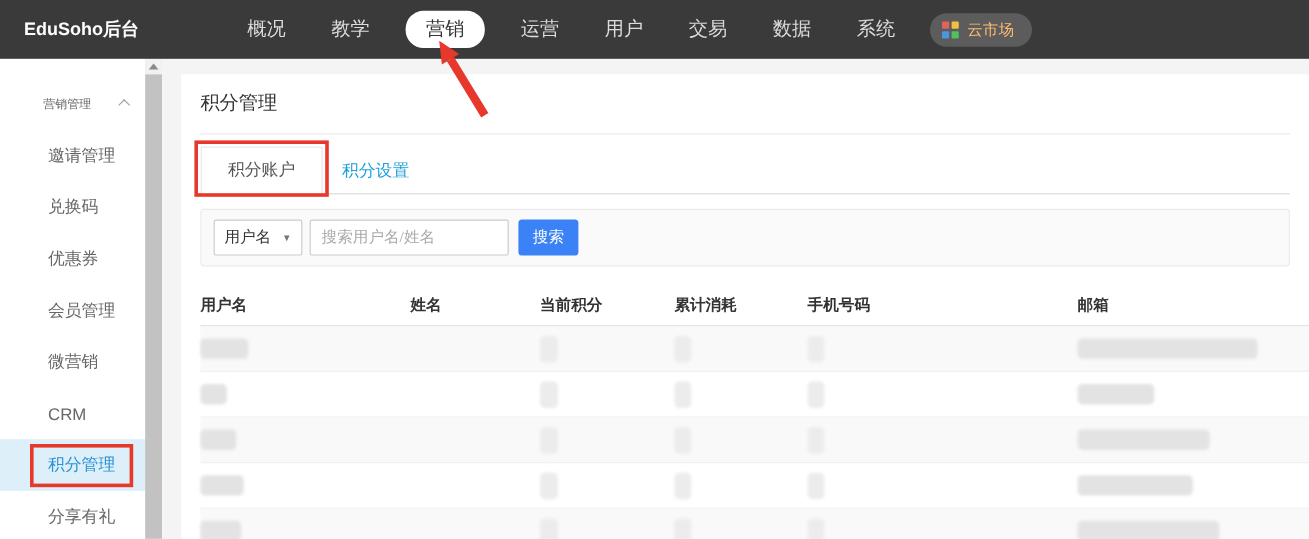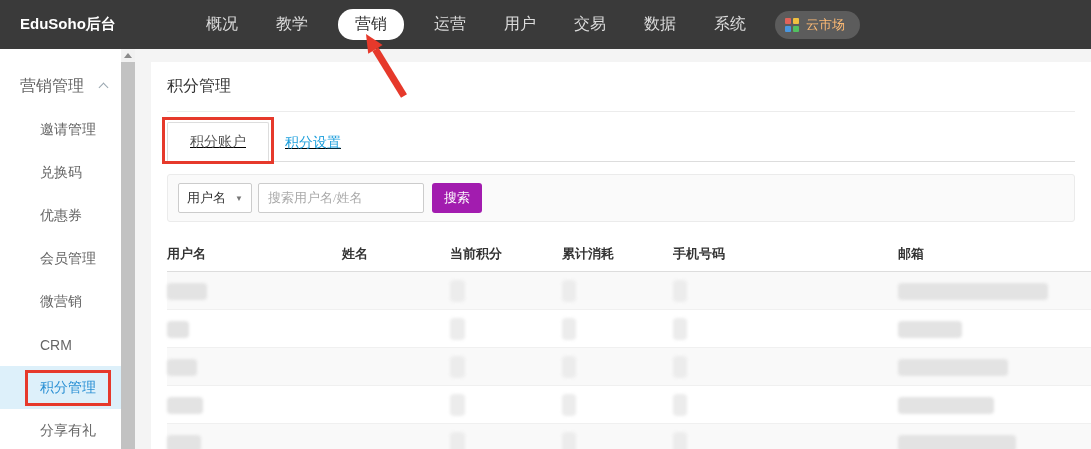--- a/index.html
+++ b/index.html
@@ -17,22 +17,22 @@
   .cloud-btn { position:absolute; left:775px; height:28px; display:flex; align-items:center;
     gap:7px; background:#5c5c5c; border-radius:15px; padding:0 15px 0 10px;
     color:#fdba74; font-size:13px; border:none; cursor:pointer; }
   .grid-icon { width:14px; height:14px; display:grid; grid-template-columns:6px 6px;
     grid-template-rows:6px 6px; gap:2px; }
   .grid-icon i { display:block; border-radius:1px; }
 
   
   .sidebar { position:absolute; left:0; top:49px; width:121px; height:400px;
     background:#fff; padding-top:16px; }
-  .side-group { height:43px; display:flex; align-items:center; padding-left:20px;
-    color:#666; font-size:16px; cursor:pointer; position:relative; }
+  .side-group { height:43px; display:flex; align-items:center; padding-left:36px;
+    color:#666; font-size:10px; cursor:pointer; position:relative; }
   .chevron-up { position:absolute; right:14px; top:19px; width:7px; height:7px;
     border-left:1.5px solid #9aa7b0; border-top:1.5px solid #9aa7b0;
     transform:rotate(45deg); }
   .side-item { height:43px; display:flex; align-items:center; padding-left:40px;
     color:#666; font-size:14px; cursor:pointer; position:relative; }
   .side-item.active { background:#ddf0fa; color:#2b90d4; }
   .side-item.active .boxed-label { border:3px solid #e6392b; padding:6px 12px;
     margin-left:-15px; }
 
   
@@ -45,40 +45,40 @@
   .scroll-thumb { position:absolute; top:13px; left:0; width:14px; height:387px;
     background:#c2c2c2; }
 
   
   .card { position:absolute; left:151px; top:62px; width:940px; height:387px;
     background:#fff; padding:14px 16px 0 16px; }
   .page-title { font-size:16px; color:#333; font-weight:normal; padding-bottom:14px; }
   .title-divider { border-top:1px solid #ececec; margin:0 0 10px 0; }
 
   .tabs { display:flex; align-items:flex-end; border-bottom:1px solid #ddd;
-    padding-left:0; position:relative;text-decoration:underline; }
+    padding-left:0; position:relative; }
   .tab { font-size:14px; color:#1e9fdc; padding:10px 16px; cursor:pointer;
     margin-bottom:-1px; position:relative; }
   .tab.active { color:#555; background:#fff; border:1px solid #ddd;
     border-bottom:1px solid #fff; border-radius:2px 2px 0 0; padding:10px 22px; }
   .annotation-box { position:absolute; border:3px solid #e6392b; pointer-events:none; }
   .tab-box { left:-6px; top:-6px; right:-6px; bottom:-3px; }
 
   
   .search-panel { margin-top:12px; background:#fafafa; border:1px solid #ebebeb;
     border-radius:3px; padding:8px 10px; display:flex; align-items:center; }
   .select { width:74px; height:30px; background:#fff; border:1px solid #ccc;
     border-radius:2px; display:flex; align-items:center; justify-content:space-between;
     padding:0 8px; font-size:13px; color:#333; cursor:pointer; }
   .select .caret { font-size:8px; color:#777; }
   .search-input { width:166px; height:30px; border:1px solid #ccc; border-radius:2px;
     margin-left:6px; padding:0 9px; font-size:13px; color:#333;
     font-family:Liberation Serif, serif; }
   .search-input::placeholder { color:#a9a9a9; }
-  .search-btn { height:30px; padding:0 12px; margin-left:8px; background:#a21caf;
+  .search-btn { height:30px; padding:0 12px; margin-left:8px; background:#3b82f6;
     color:#fff; border:none; border-radius:3px; font-size:13px; cursor:pointer; }
 
   
   .table { margin-top:14px; margin-right:-16px; }
   .thead { display:flex; align-items:center; height:36px; border-bottom:1px solid #ddd; }
   .th { font-size:13px; font-weight:bold; color:#333; }
   .trow { display:flex; align-items:center; height:38px; border-bottom:1px solid #f0f0f0; }
   .trow.alt { background:#f9f9f9; }
   .col-username{ width:175px; } .col-name{ width:108px; } .col-points{ width:112px; }
   .col-consume{ width:111px; } .col-phone{ width:225px; } .col-email{ flex:1; }

